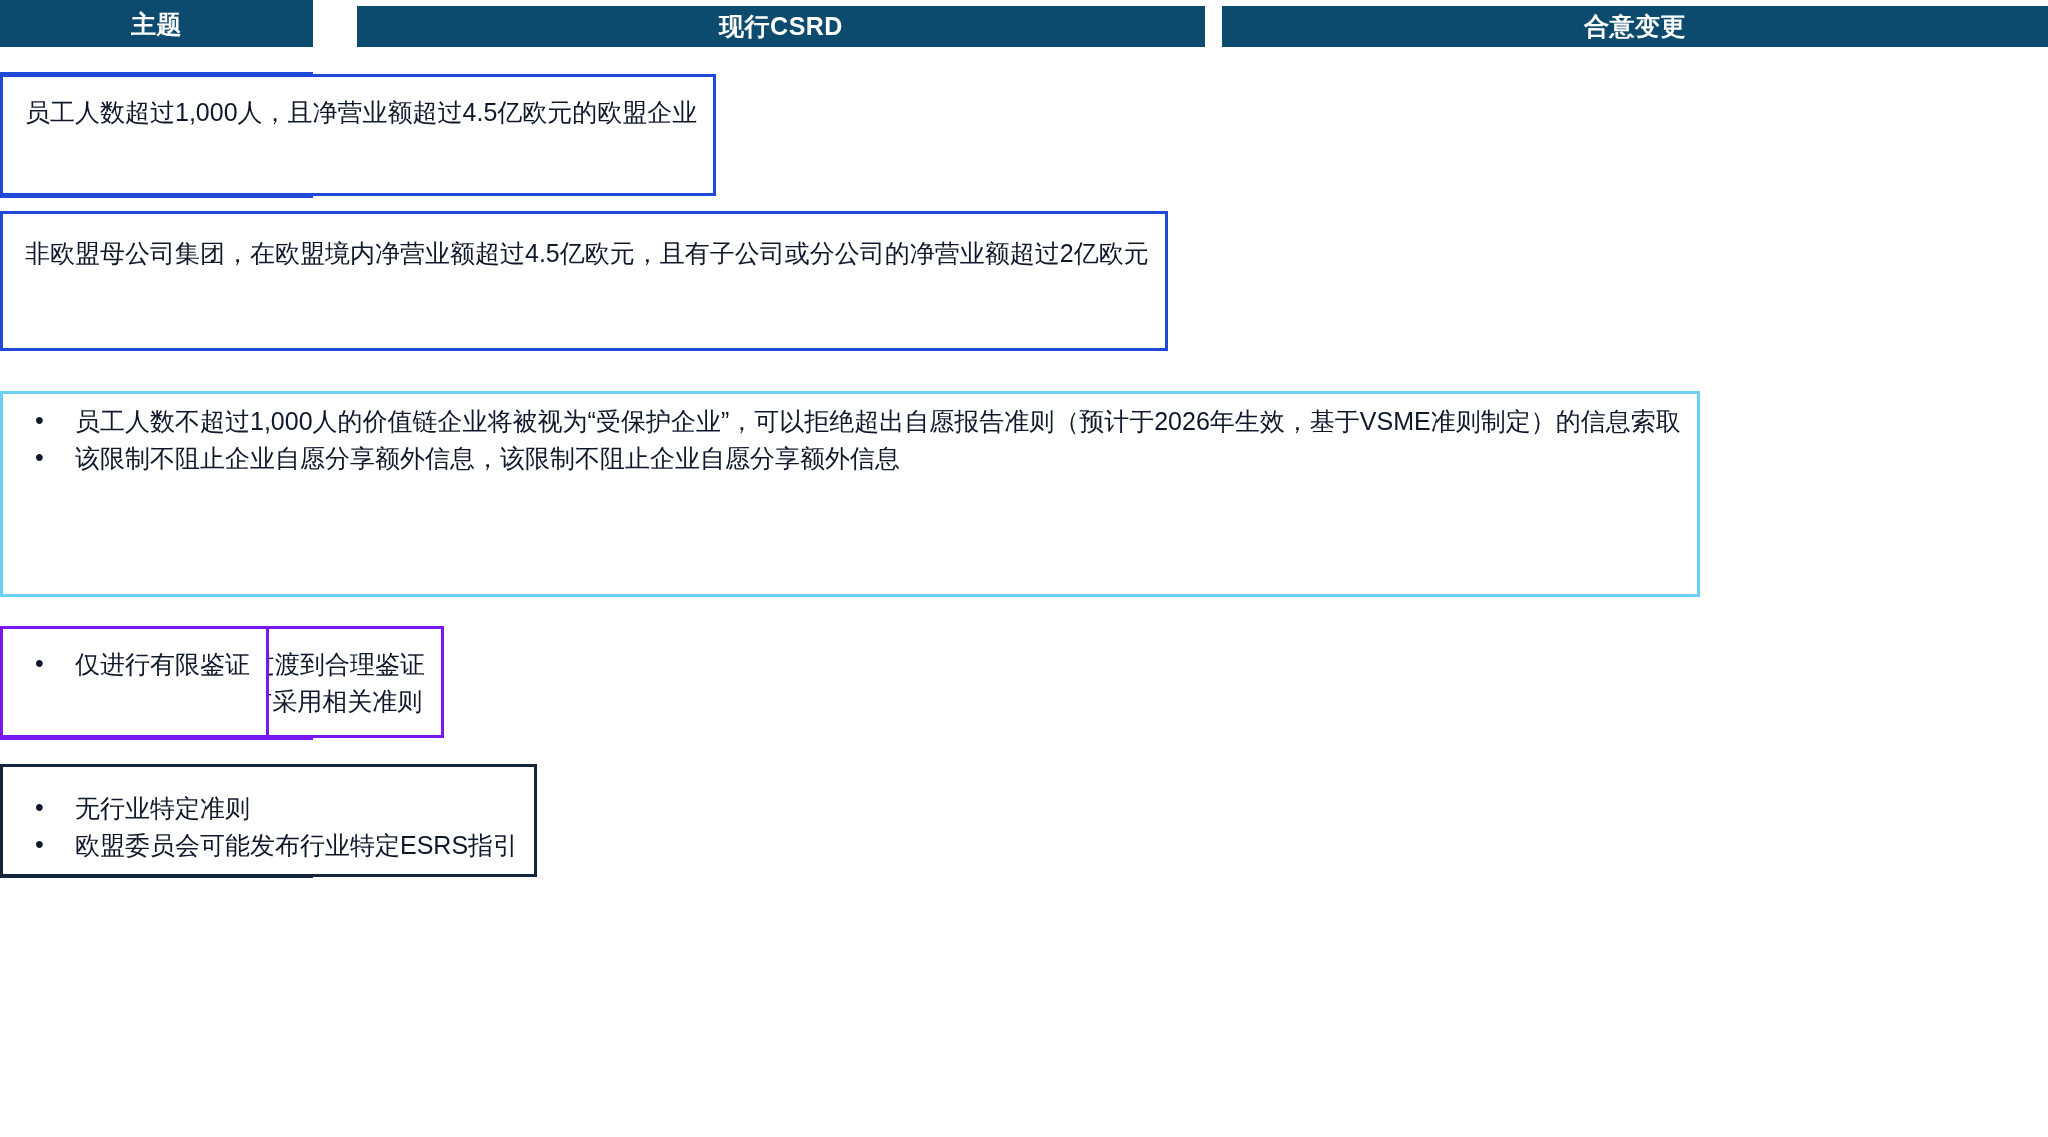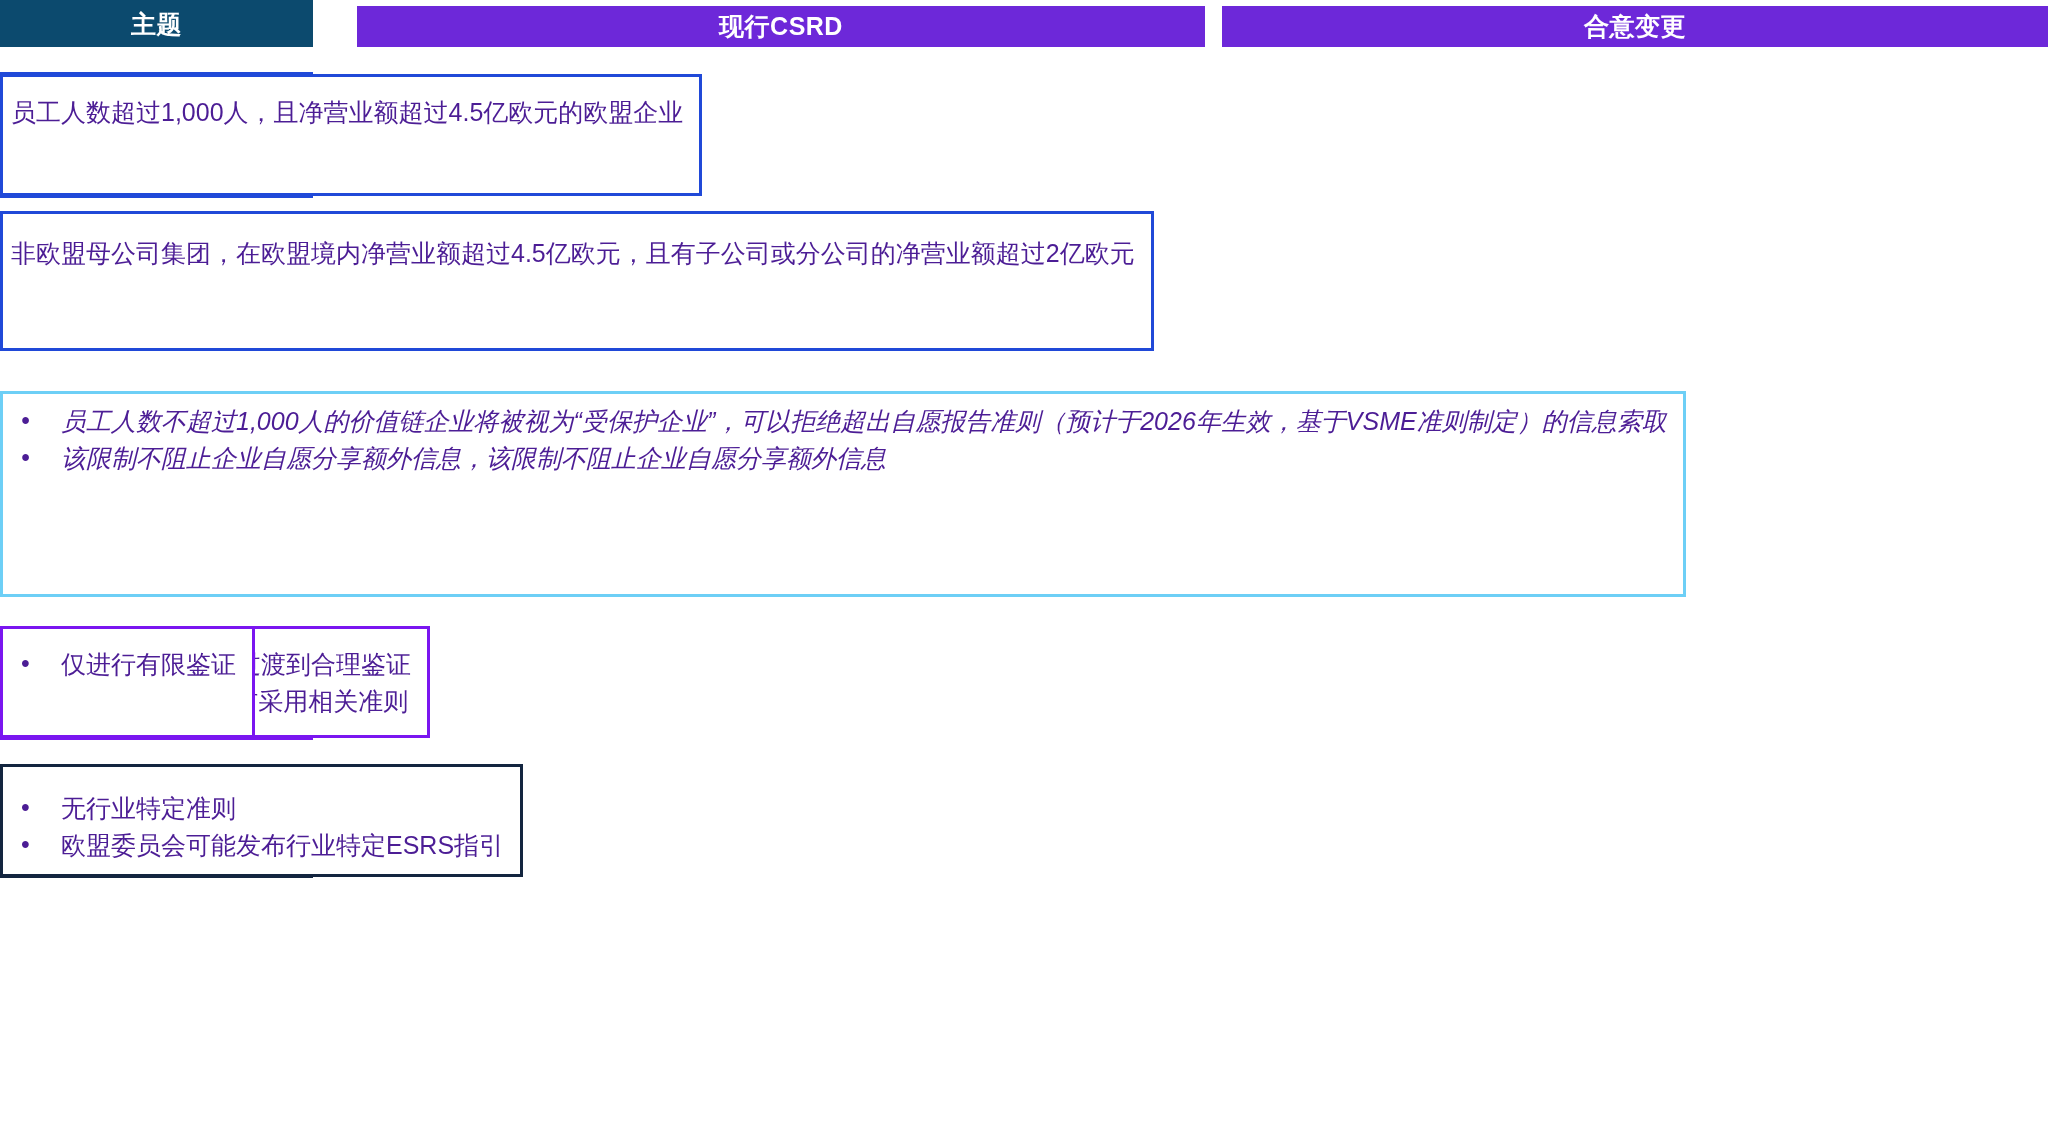--- a/index.html
+++ b/index.html
@@ -38,39 +38,39 @@
   .hdr { height: 47px; top: 0; }
   .hdr .cell-label {
     top: 0; height: 47px;
     background: #0c4a6e;
     font-size: 25px;
   }
   .hdr-box {
     position: absolute;
     top: 6px;
     height: 41px;
-    background: #6d28d9;
+    background: #0c4a6e;
     color: #ffffff;
     font-size: 25px;
     font-weight: bold;
     display: flex;
     align-items: center;
     justify-content: center;
     letter-spacing: 0.5px;
   }
   .hdr-box.mid   { left: 357px;  width: 848px; }
   .hdr-box.right { left: 1222px; width: 826px; }
 
   
   .box {
     position: absolute;
     background: #ffffff;
     border-style: solid;
-    padding: 14px 16px 14px 8px;
-    color: #4c1d95;
+    padding: 14px 16px 14px 22px;
+    color: #0f172a;
     font-size: 25px;
     line-height: 1.38;
     overflow: hidden;
   }
   .box p { margin: 0; }
 
   
   ul.bul { list-style: none; margin: 0; padding: 0; }
   ul.bul > li {
     position: relative;
@@ -148,21 +148,21 @@
 
   <div class="row">
     <div class="cell-label" id="lbl2" style="top: 392px; height: 205px; background: rgb(109, 207, 246); font-size: 25px; white-space: pre-line;">
       <span>小型企业</span>
     </div>
     <div class="box" id="mid2" style="top: 391px; height: 206px; border-width: 3px; border-color: rgb(109, 207, 246); padding-top: 70px;">
       <ul class="bul">
         <li>针对小型企业的价值链信息索取，无明确上限</li>
       </ul>
     </div>
-    <div class="box" id="rgt2" style="top: 391px; height: 206px; border-width: 3px; border-color: rgb(109, 207, 246); padding-top: 10px; font-style: italic;">
+    <div class="box" id="rgt2" style="top: 391px; height: 206px; border-width: 3px; border-color: rgb(109, 207, 246); padding-top: 10px;">
       <ul class="bul">
         <li>员工人数不超过1,000人的价值链企业将被视为“受保护企业”，可以拒绝超出自愿报告准则（预计于2026年生效，基于VSME准则制定）的信息索取</li>
         <li>该限制不阻止企业自愿分享额外信息，该限制不阻止企业自愿分享额外信息</li>
       </ul>
     </div>
   </div>
 
   <div class="row">
     <div class="cell-label" id="lbl3" style="top: 627px; height: 113px; background: rgb(122, 22, 240); font-size: 25px; white-space: pre-line;">
       <span>鉴证准则</span>

